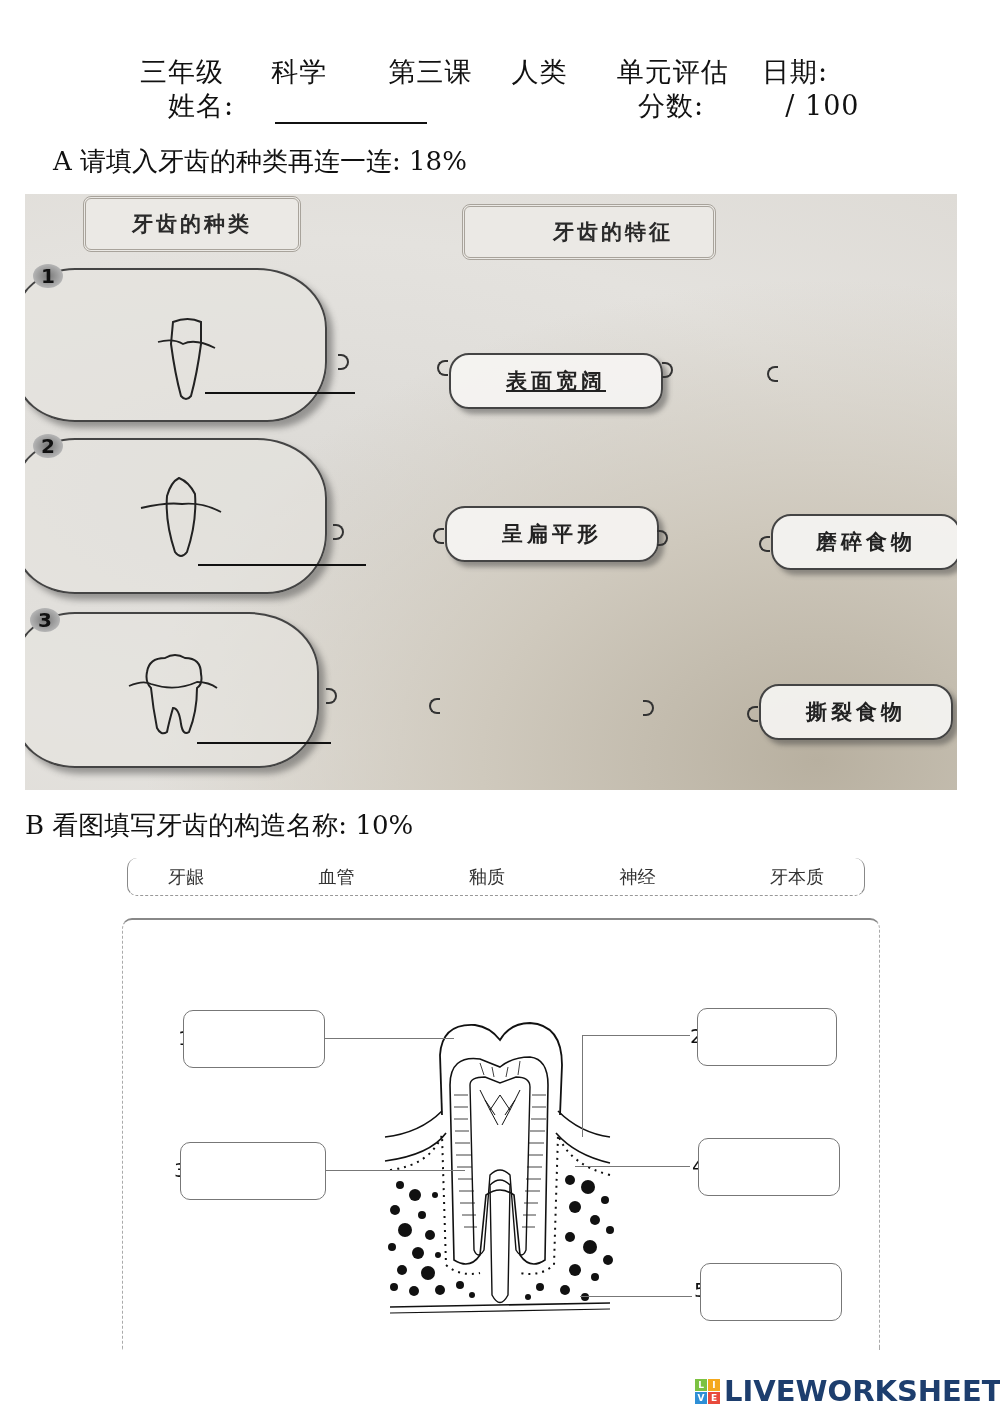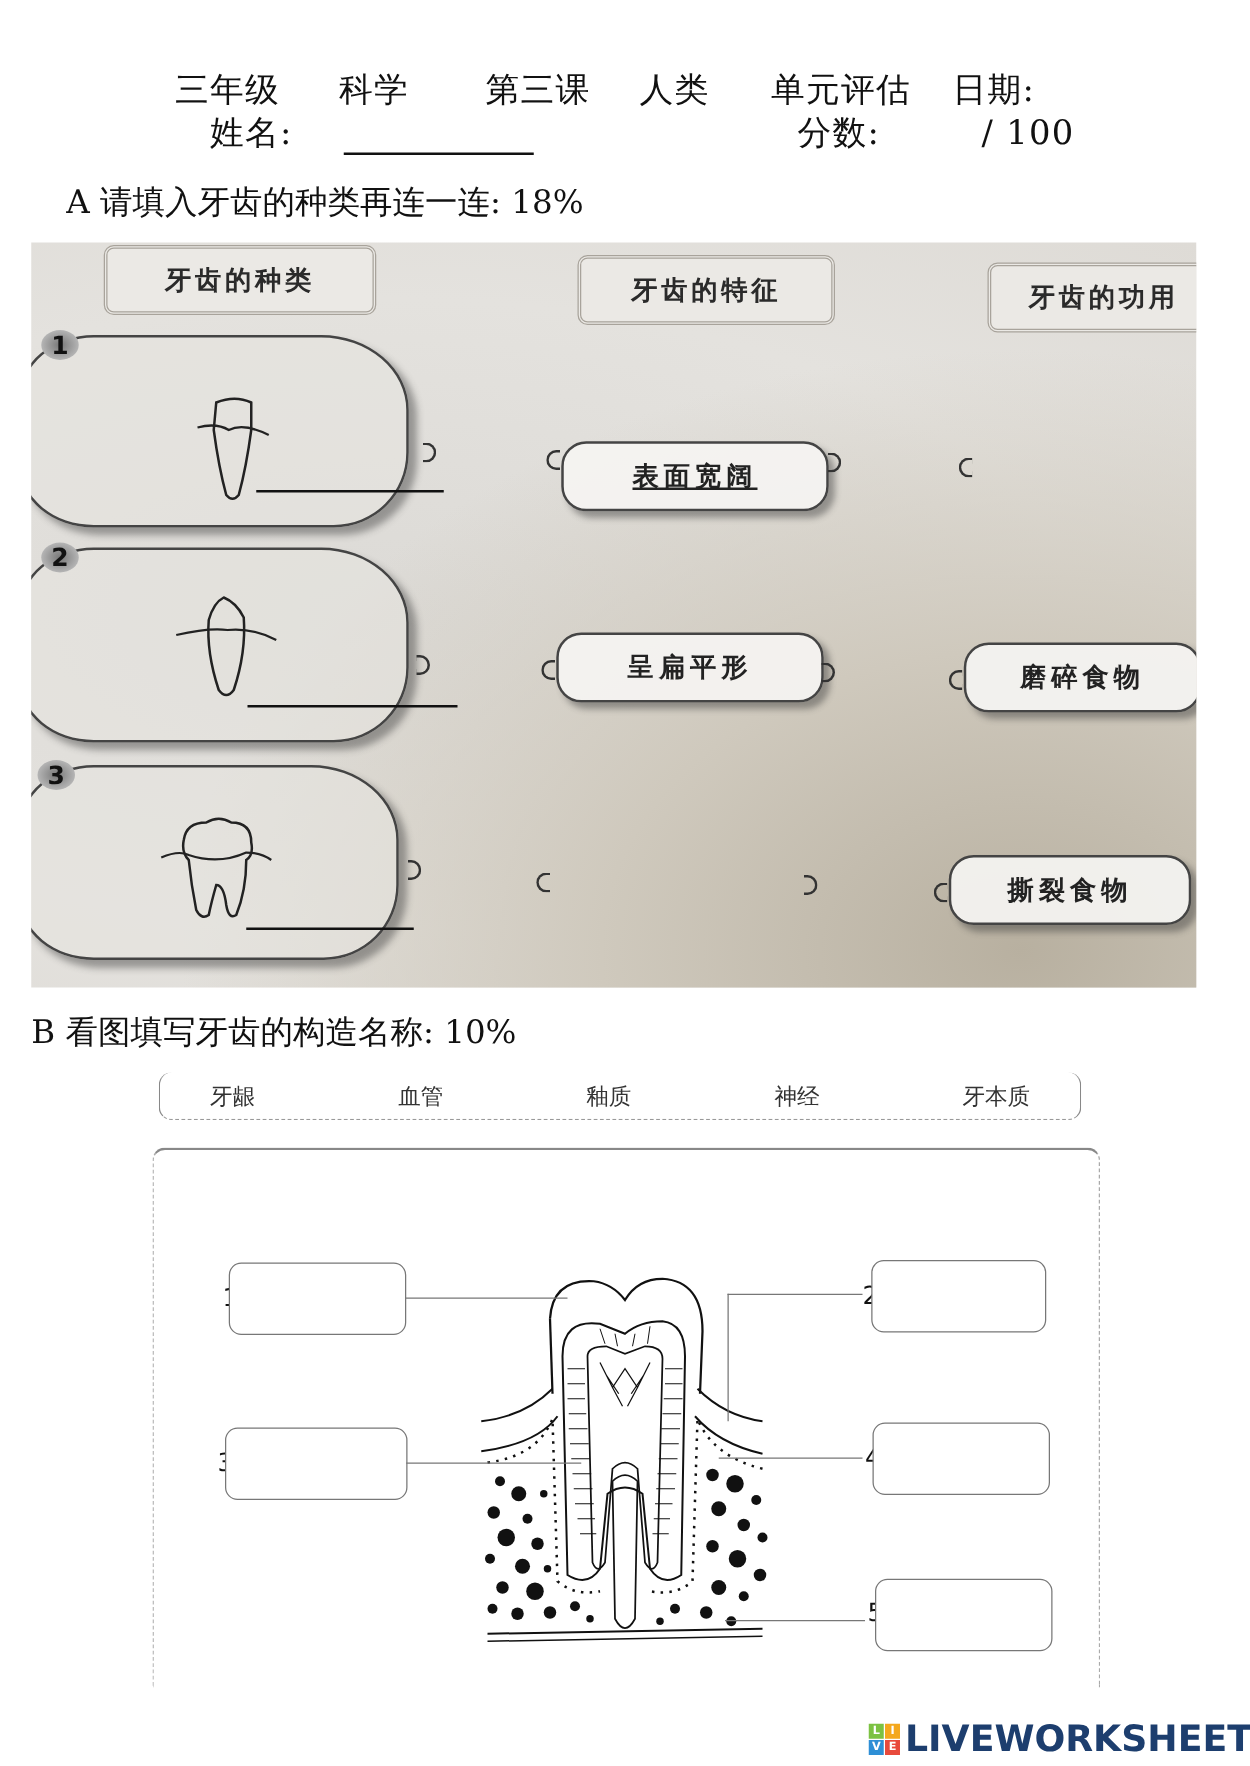--- a/index.html
+++ b/index.html
@@ -97,22 +97,21 @@
   <span>分数:</span>
   <span style="display:inline-block;width:62px"></span>
   <span>/ 100</span>
 </div>
 
 <div class="abs sec-title" style="left:25px; top:144px;margin-left:28px;">A 请填入牙齿的种类再连一连: 18%</div>
 
 <div id="photo" class="abs">
 
   <div class="col-head" style="left:58px; top:2px; width:212px;">牙齿的种类</div>
-  <div class="col-head" style="left:437px; top:10px; width:200px;">牙齿的特征</div>
-  <div class="col-head" style="left:765px; top:16px; width:180px;">牙齿的功用</div>
+  <div class="col-head" style="left:437px; top:10px; width:200px;padding-left:48px;">牙齿的特征</div>
 
   <div class="tooth-card" style="left:-10px; top:74px; width:308px; height:150px;"></div>
   <div class="card-num" style="left:8px; top:70px;">1</div>
   <svg class="abs" style="left:128px; top:120px;" width="70" height="90" viewBox="0 0 70 90">
     <path d="M20 8 Q35 2 48 8 L48 30 Q44 60 38 82 Q33 88 28 82 Q22 60 18 30 Z" fill="none" stroke="#222" stroke-width="2"></path>
     <path d="M5 28 Q20 24 30 30 Q42 24 62 34" fill="none" stroke="#222" stroke-width="1.8"></path>
   </svg>
   <div class="answer-line" style="left:180px; top:198px; width:150px;"></div>
   <div class="hook r" style="left:313px; top:160px;"></div>
 

